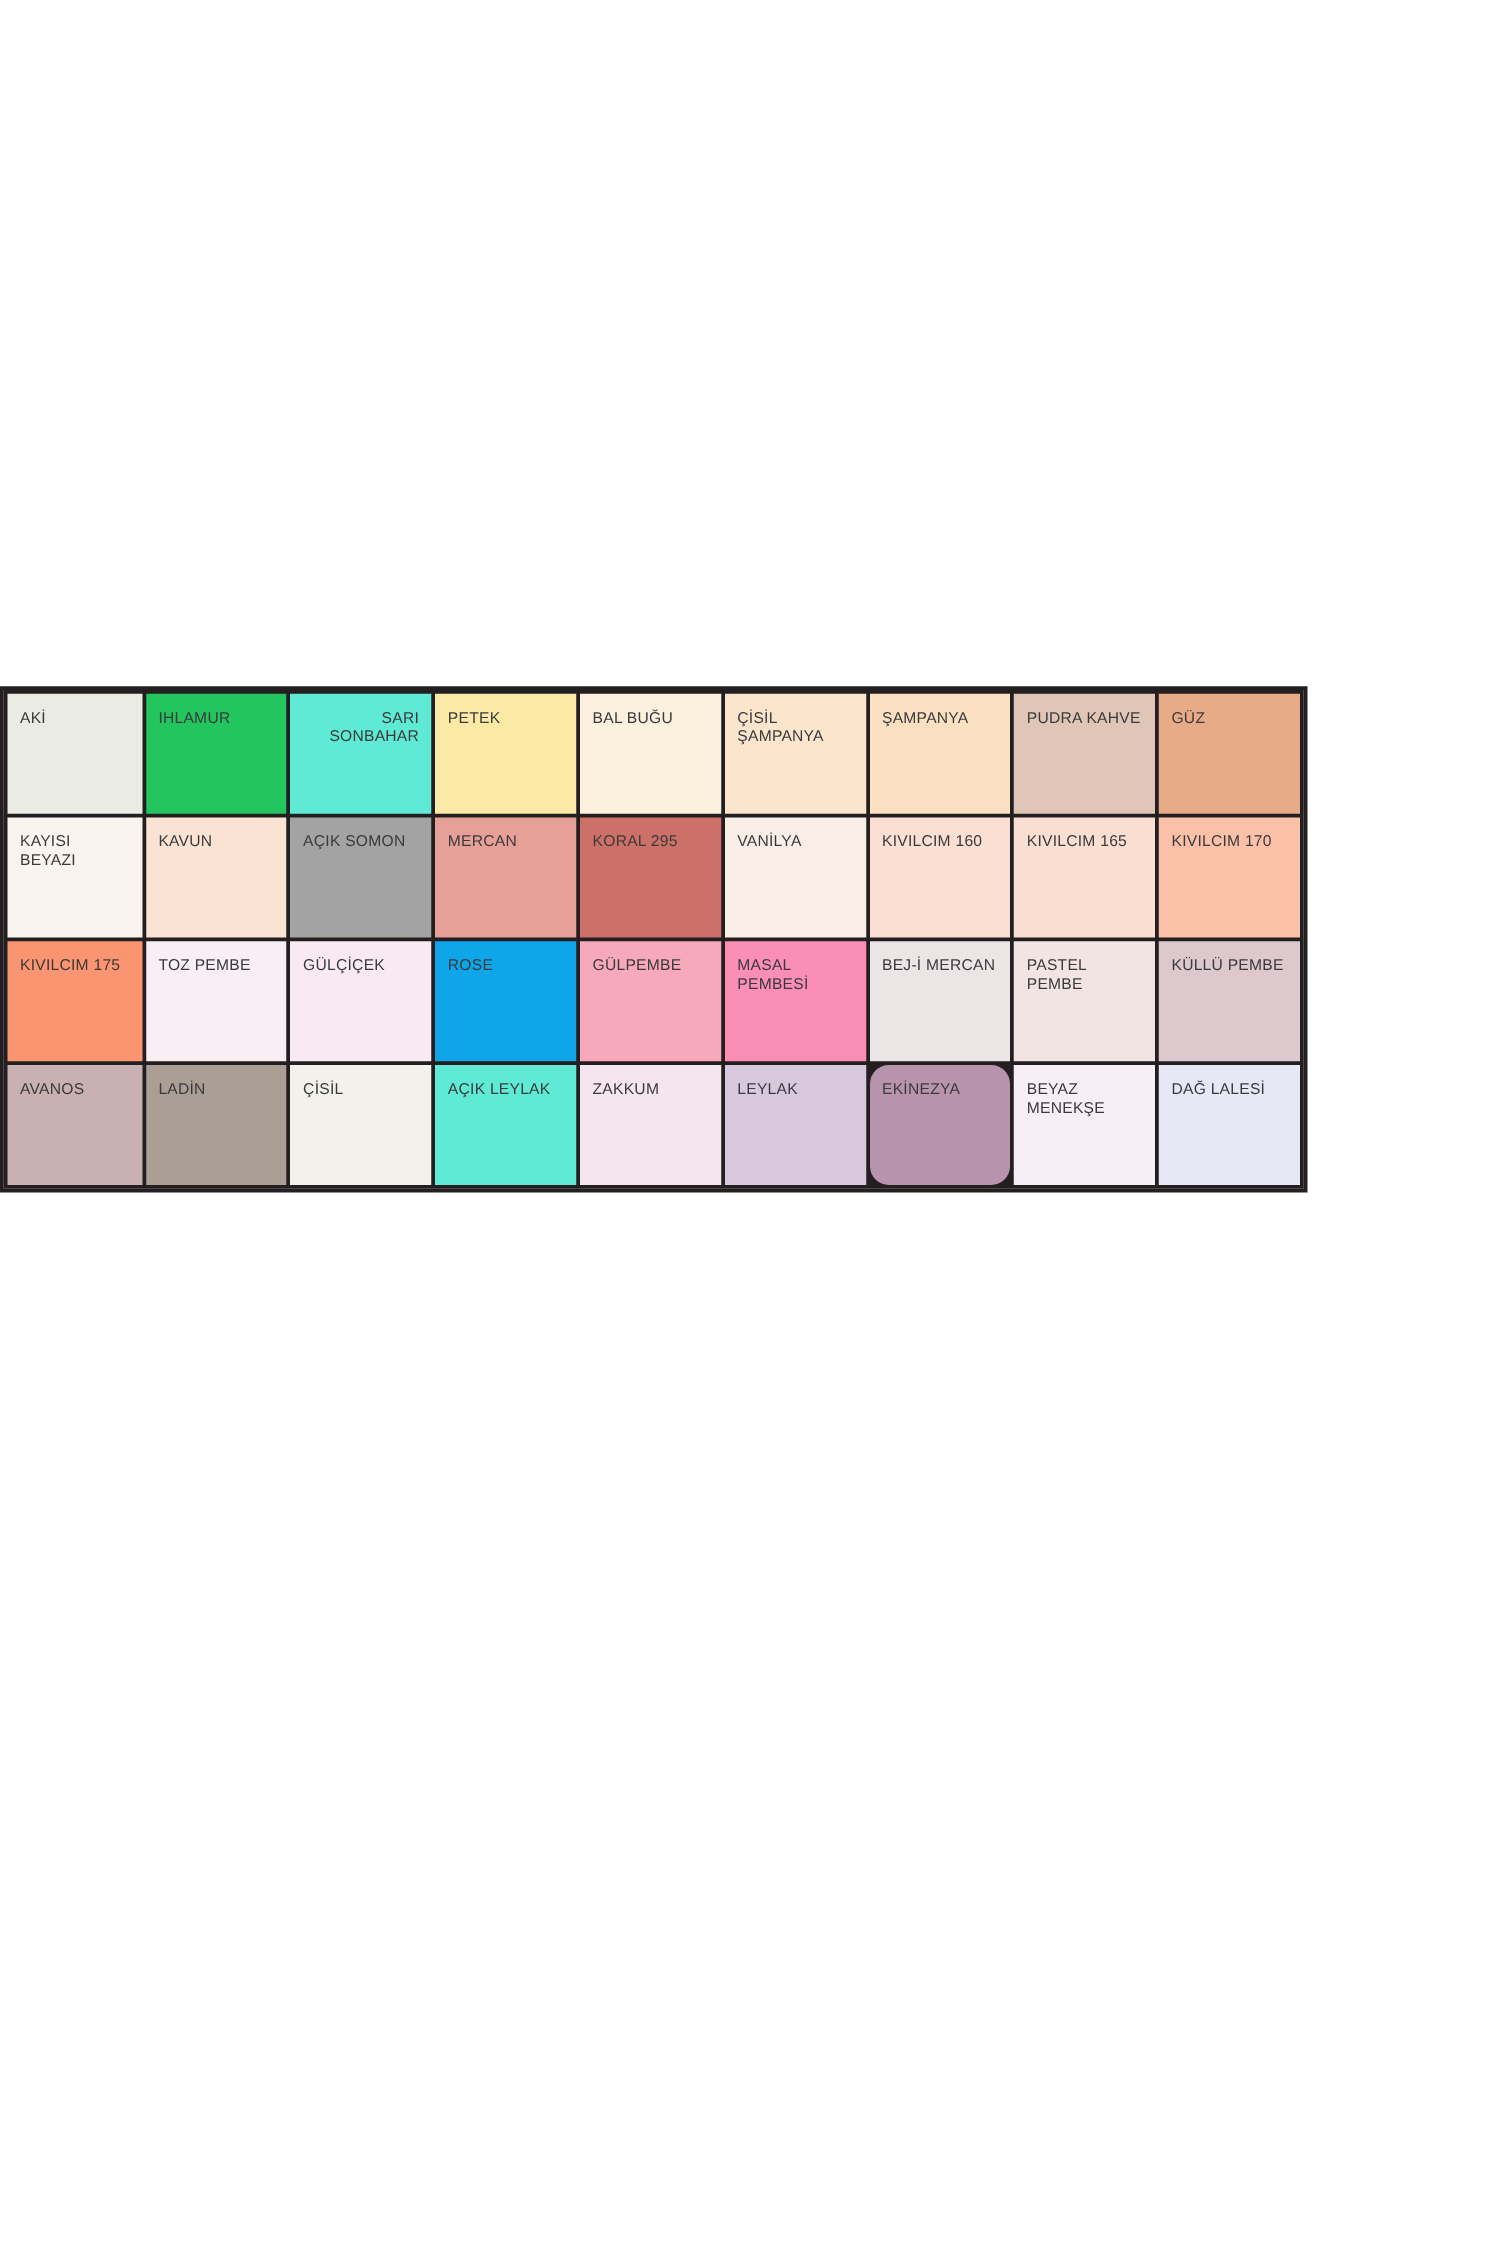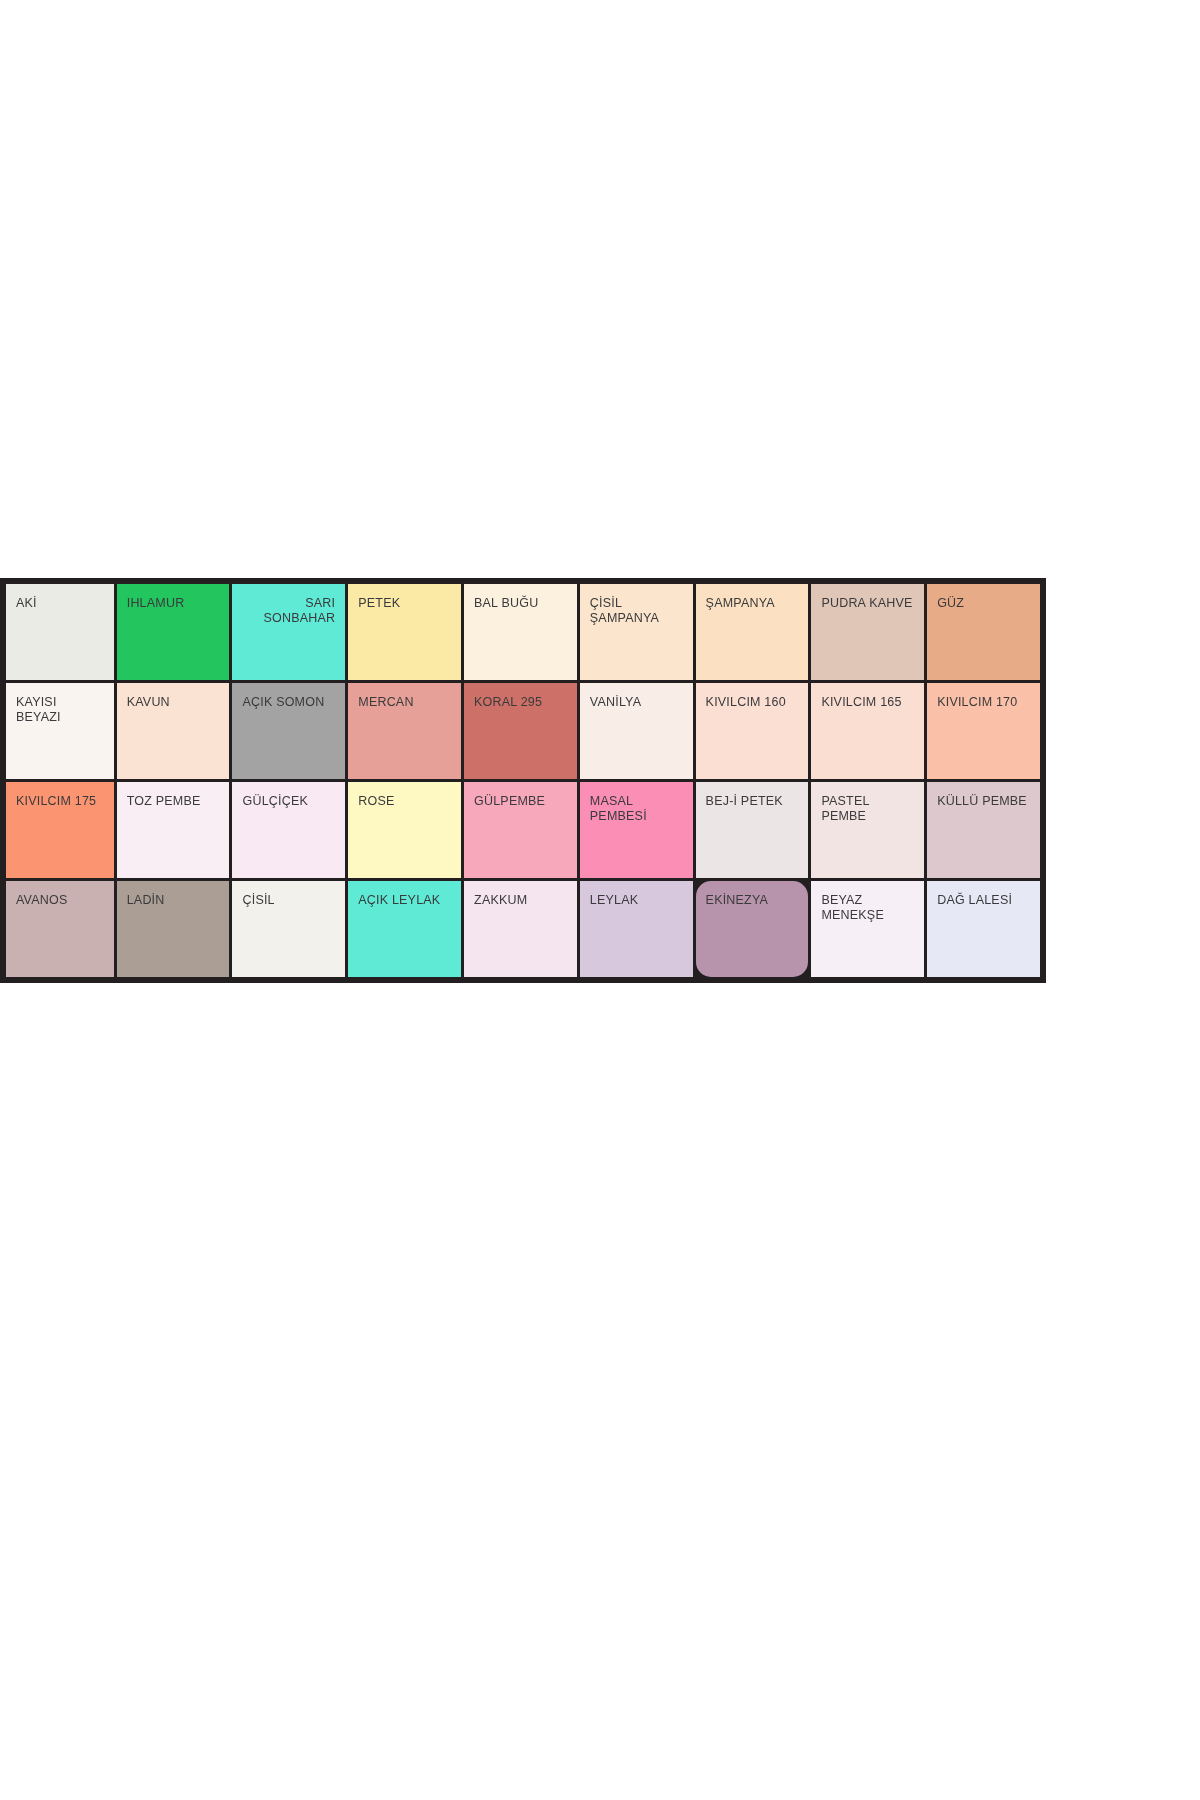--- a/index.html
+++ b/index.html
@@ -12,21 +12,21 @@
     height: 1800px;
     font-family: "Liberation Sans", sans-serif;
     position: relative;
     overflow: hidden;
   }
 
   
   #palette-wrap {
     position: absolute;
     left: 0;
-    top: 578px;
+    top: 549px;
     width: 1046px;
     box-sizing: border-box;
     background: #231f20;
     border: 3px solid #231f20;
     padding: 0;
   }
 
   table.palette {
     border-collapse: separate;
     border-spacing: 3px;
@@ -137,31 +137,31 @@
         <tr>
           <td style="background: rgb(251, 148, 112);">
             <span class="swatch-label">KIVILCIM 175</span>
           </td>
           <td style="background: rgb(248, 238, 244);">
             <span class="swatch-label">TOZ PEMBE</span>
           </td>
           <td style="background: rgb(248, 233, 243);">
             <span class="swatch-label">GÜLÇİÇEK</span>
           </td>
-          <td style="background: #fef9c3;">
+          <td style="background: #0ea5e9;">
             <span class="swatch-label">ROSE</span>
           </td>
           <td style="background: rgb(247, 168, 187);">
             <span class="swatch-label">GÜLPEMBE</span>
           </td>
           <td style="background: rgb(251, 142, 180);">
             <span class="swatch-label">MASAL PEMBESİ</span>
           </td>
           <td style="background: rgb(236, 229, 230);">
-            <span class="swatch-label">BEJ-İ PETEK</span>
+            <span class="swatch-label">BEJ-İ MERCAN</span>
           </td>
           <td style="background: rgb(242, 228, 227);">
             <span class="swatch-label">PASTEL PEMBE</span>
           </td>
           <td style="background: rgb(221, 201, 205);">
             <span class="swatch-label">KÜLLÜ PEMBE</span>
           </td>
         </tr>
         <tr>
           <td style="background: rgb(201, 177, 177);">

